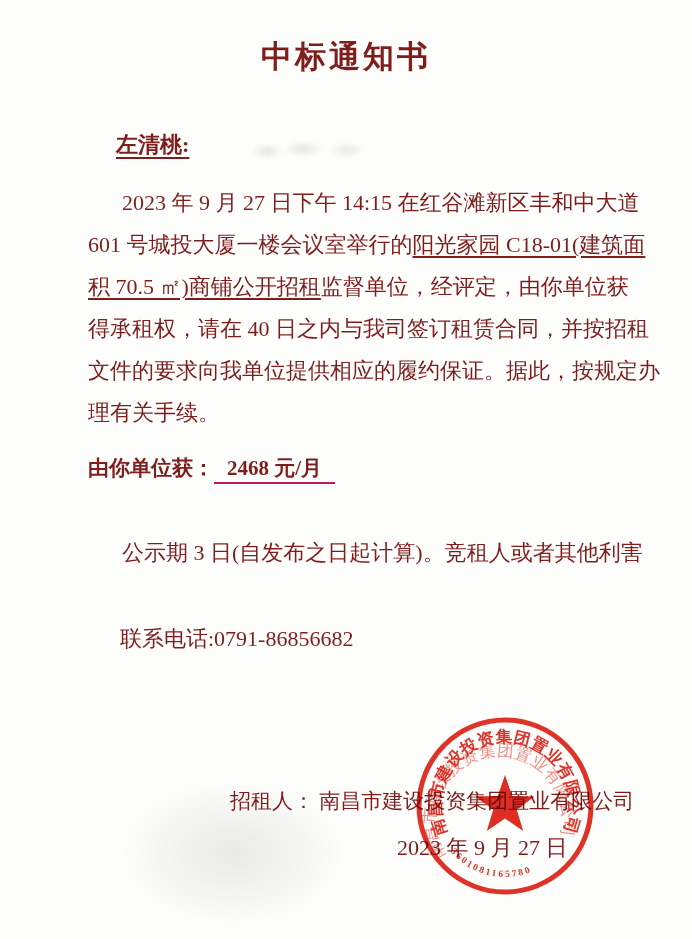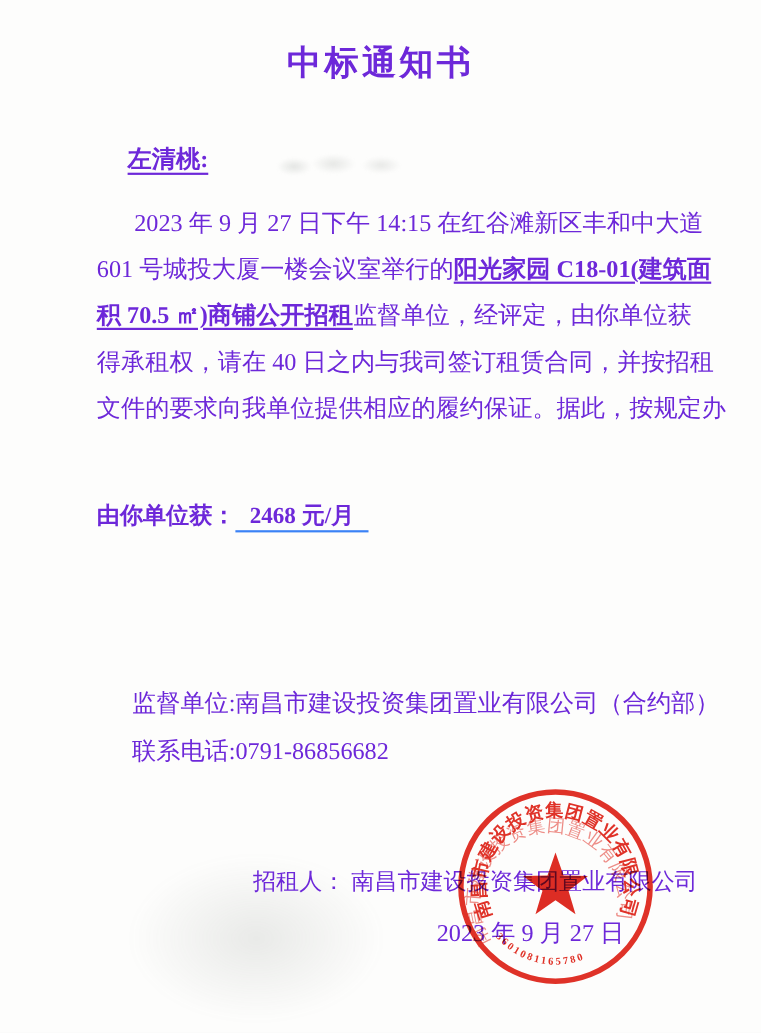--- a/index.html
+++ b/index.html
@@ -3,21 +3,21 @@
 <meta charset="utf-8">
 <style>
   html,body{margin:0;padding:0;background:#e9e9e9;}
   .page{
     position:relative;
     width:692px;height:939px;
     margin:0 auto;
     background:#fdfdfc;
     overflow:hidden;
     font-family:"Liberation Serif","DejaVu Serif",serif;
-    color:#6d28d9;
+    color:#7f1d1d;
   }
   .title{
     position:absolute;top:36px;left:0;right:0;
     text-align:center;
     font-size:31px;font-weight:bold;letter-spacing:3px;
   }
   .recipient{
     position:absolute;top:130px;left:88px;
     font-size:22px;font-weight:bold;
     text-decoration:underline;
@@ -34,28 +34,28 @@
     filter:blur(1.5px);
     opacity:.55;
   }
   .para{position:absolute;left:88px;font-size:22px;}
   .para .ln{white-space:pre;line-height:42px;height:42px;}
   .p1{top:182px;}
   .p2{top:531px;}
   .p2 .ln{line-height:43px;height:43px;}
   .indent{padding-left:34px;}
   .indent2{padding-left:32px;}
-  .em{font-weight:bold;text-decoration:underline;text-decoration-thickness:2px;text-underline-offset:4px;}
+  .em{font-weight:normal;text-decoration:underline;text-decoration-thickness:2px;text-underline-offset:4px;}
   .result{
     position:absolute;top:454px;left:88px;
     font-size:21px;font-weight:bold;white-space:pre;
   }
   .result .val{
     display:inline-block;padding:0 13px;
-    border-bottom:2px solid #3b82f6;
+    border-bottom:2px solid #be185d;
   }
   .suptel{top:617px;}
   .suptel .ln{line-height:44px;height:44px;}
   .signer{
     position:absolute;top:787px;left:230px;
     font-size:21px;white-space:pre;
   }
   .dateline{
     position:absolute;top:833px;left:397px;
     font-size:22px;white-space:pre;
@@ -81,29 +81,30 @@
 
   <div class="recipient">左清桃:</div>
   <div class="smudge"></div>
 
   <div class="para p1">
     <div class="ln indent">2023 年 9 月 27 日下午 14:15 在红谷滩新区丰和中大道</div>
     <div class="ln"><span>601 号城投大厦一楼会议室举行的</span><span class="em">阳光家园 C18-01(建筑面</span></div>
     <div class="ln"><span class="em">积 70.5 ㎡)商铺公开招租</span><span>监督单位，经评定，由你单位获</span></div>
     <div class="ln">得承租权，请在 40 日之内与我司签订租赁合同，并按招租</div>
     <div class="ln">文件的要求向我单位提供相应的履约保证。据此，按规定办</div>
+    <div class="ln">理有关手续。</div>
   </div>
 
   <div class="result"><span>由你单位获：</span><span class="val">2468 元/月</span></div>
 
   <div class="para p2">
+    <div class="ln indent">公示期 3 日(自发布之日起计算)。竞租人或者其他利害</div>
   </div>
 
   <div class="para suptel">
-    <div class="ln indent2">监督单位:南昌市建设投资集团置业有限公司（合约部）</div>
     <div class="ln indent2">联系电话:0791-86856682</div>
   </div>
 
   <div class="shadow-blob"></div>
 
   <div class="signer"><span>招租人： </span><span>南昌市建设投资集团置业有限公司</span></div>
 
   <div class="dateline">2023 年 9 月 27 日</div>
 
   <svg class="seal" viewBox="0 0 184 184" xmlns="http://www.w3.org/2000/svg">

